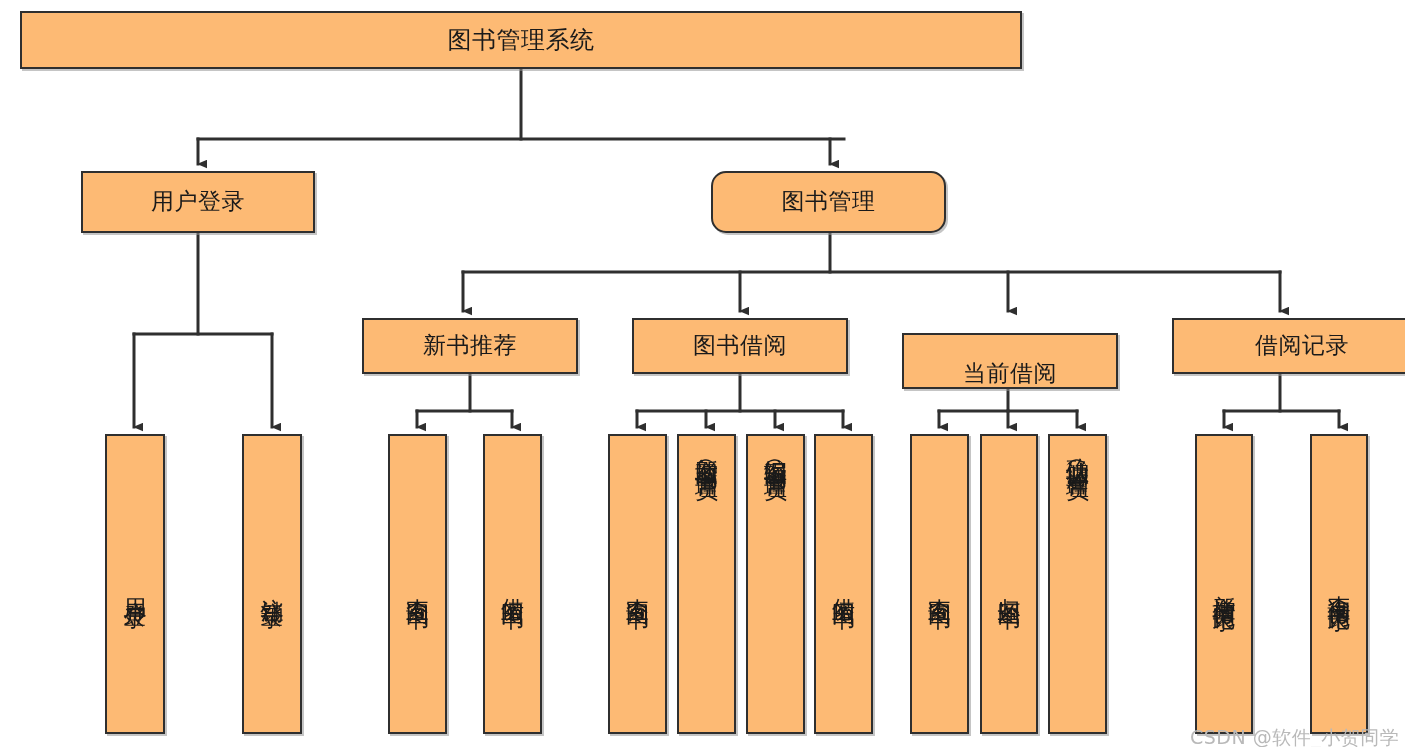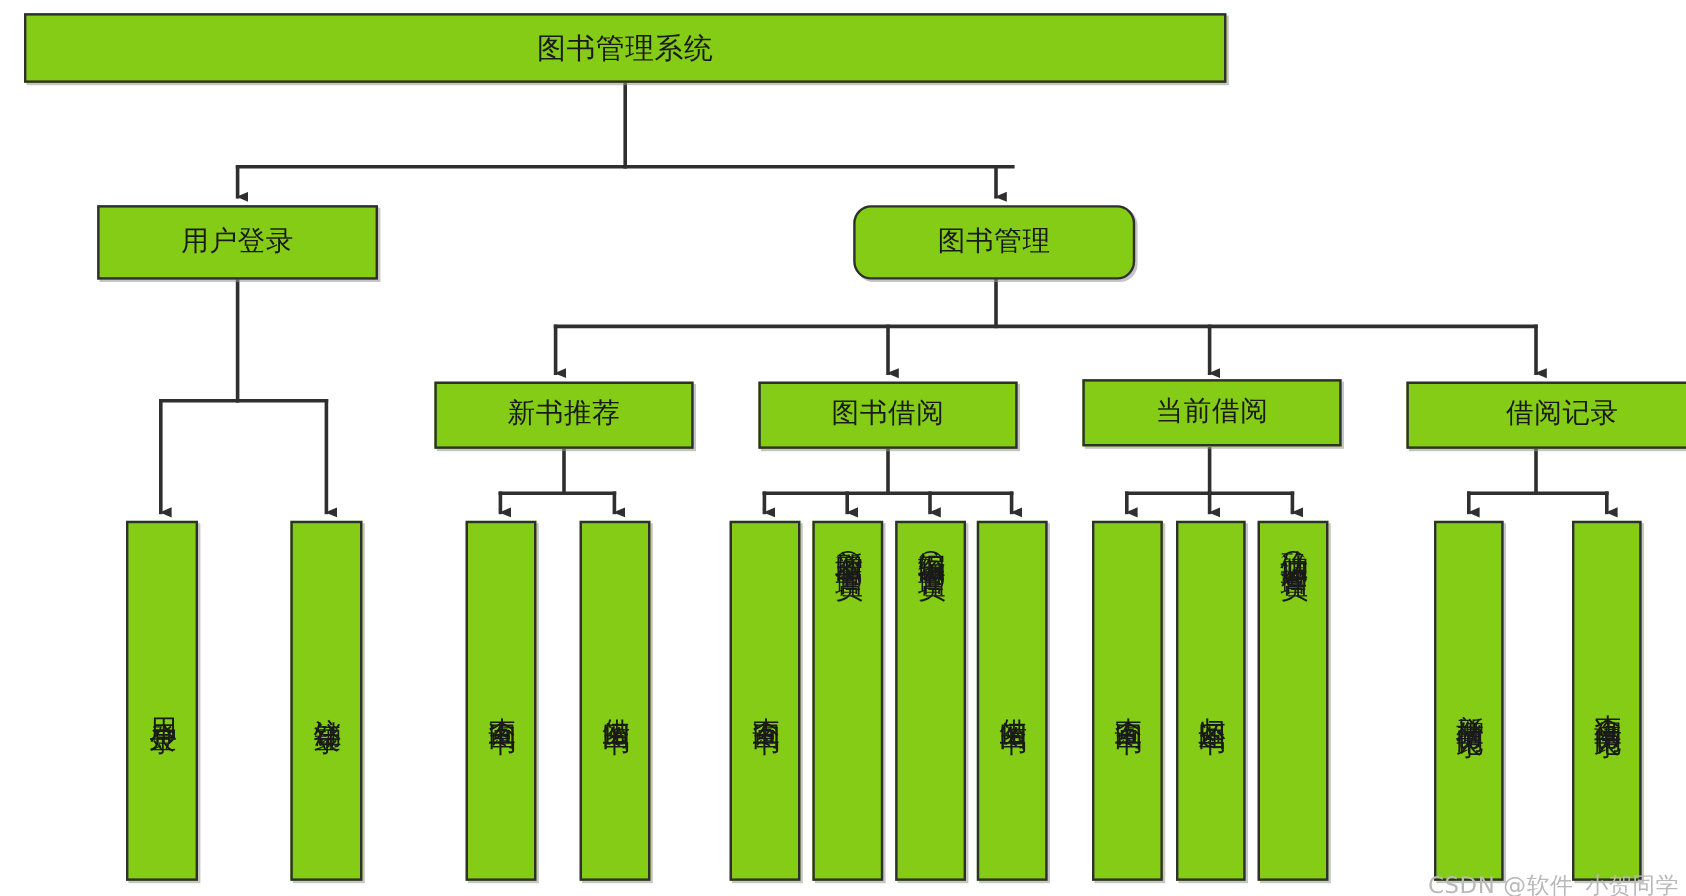--- a/index.html
+++ b/index.html
@@ -23,21 +23,21 @@
   svg#tree-svg {
     position: absolute;
     left: 0; top: 0;
     width: 1405px;
     height: 747px;
   }
   .node-box {
     position: absolute;
     box-sizing: border-box;
     border: 2.5px solid #2f2f2f;
-    background: #84cc16;
+    background: #fdba74;
     display: flex;
     align-items: center;
     justify-content: center;
     box-shadow: 2px 2px 0 rgba(150,150,150,0.55);
   }
   .node-label {
     color: #1a1a1a;
     text-align: center;
     line-height: 1.18;
     white-space: nowrap;
@@ -144,21 +144,21 @@
   <div class="node-box horiz" style="left:711px; top:171px; width:235px; height:62px;border-radius:15px;">
     <span class="node-label">图书管理</span>
   </div>
 
   <div class="node-box horiz" style="left:362px; top:318px; width:216px; height:56px;">
     <span class="node-label">新书推荐</span>
   </div>
   <div class="node-box horiz" style="left:632px; top:318px; width:216px; height:56px;">
     <span class="node-label">图书借阅</span>
   </div>
-  <div class="node-box horiz" style="left:902px; top:316px; width:216px; height:56px;">
+  <div class="node-box horiz" style="left:902px; top:333px; width:216px; height:56px;align-items:flex-end;">
     <span class="node-label">当前借阅</span>
   </div>
   <div class="node-box horiz" style="left:1172px; top:318px; width:260px; height:56px;">
     <span class="node-label">借阅记录</span>
   </div>
 
   <div class="node-box vert center" style="left:105px; top:434px; width:60px; height:300px;">
     <span class="node-label">用户登录</span>
   </div>
   <div class="node-box vert center" style="left:242px; top:434px; width:60px; height:300px;">

